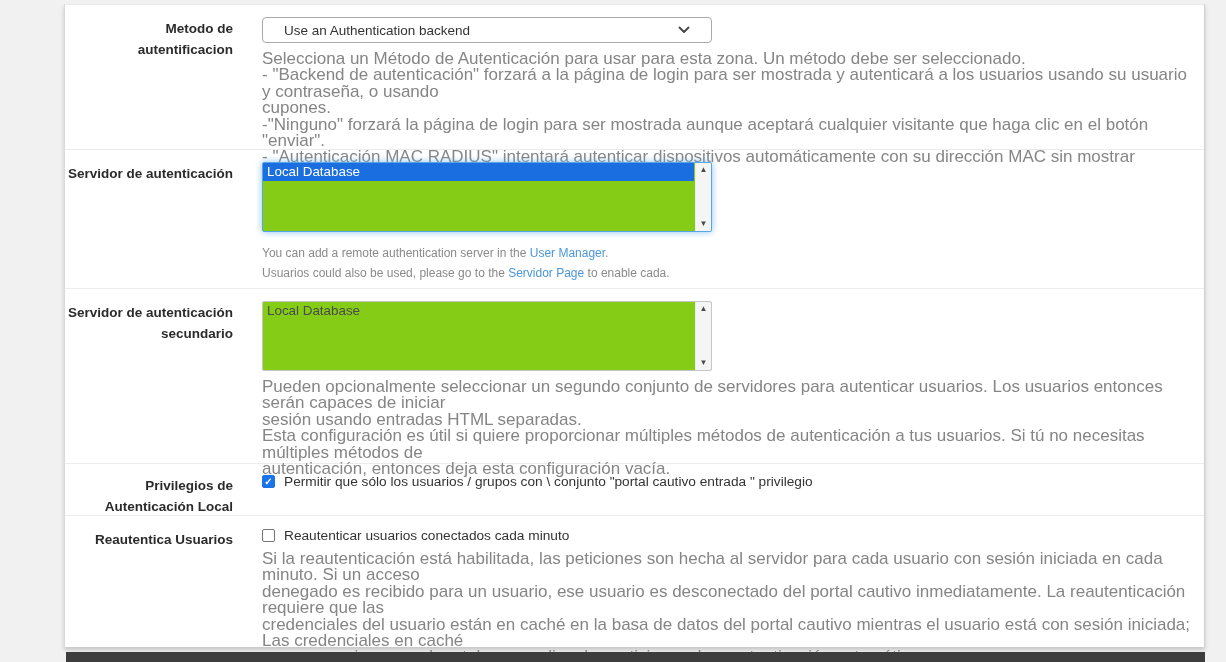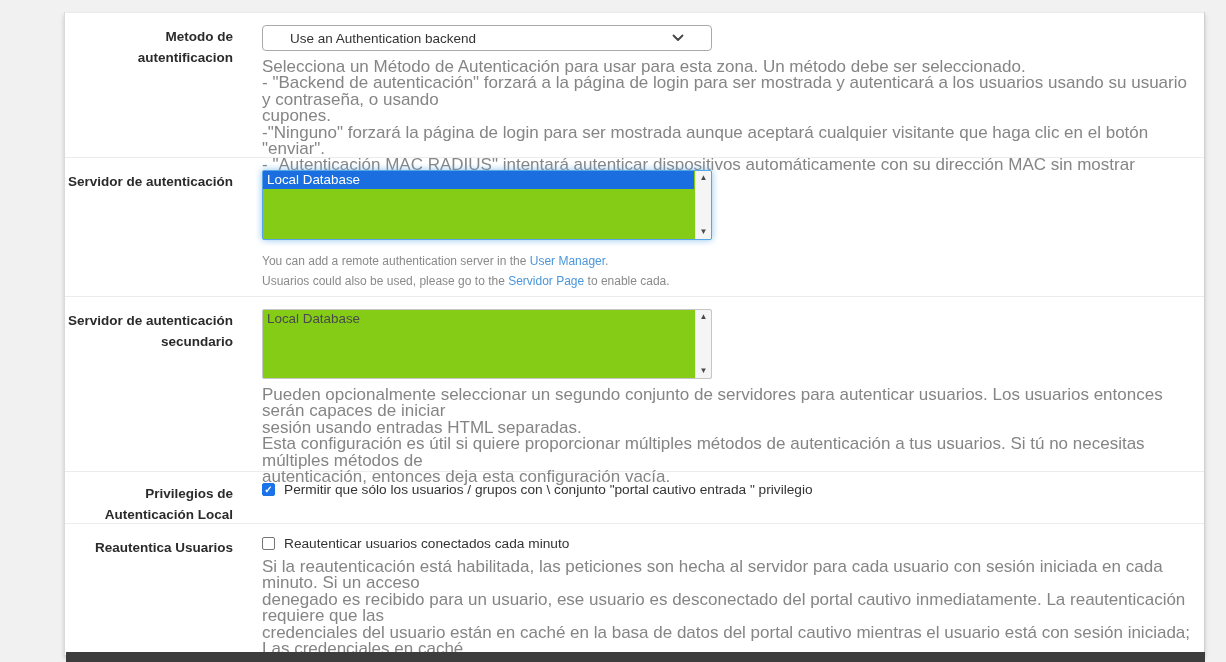--- a/index.html
+++ b/index.html
@@ -3,21 +3,21 @@
 <meta charset="utf-8">
 <style>
   html,body{margin:0;padding:0;}
   body{
     width:1226px;height:662px;position:relative;overflow:hidden;
     background:#f1f1f1;
     font-family:"Liberation Sans",sans-serif;
     -webkit-font-smoothing:antialiased;
   }
   .panel{
-    position:absolute;left:64px;top:12px;width:1141px;height:643px;
+    position:absolute;left:64px;top:4px;width:1141px;height:643px;
     background:#fff;box-sizing:border-box;
     border-left:1px solid #dadada;border-right:1px solid #cfcfcf;
     box-shadow:0 3px 4px rgba(0,0,0,.18);
   }
   .row{
     display:flex;box-sizing:border-box;
     border-top:1px solid #ececec;
     padding:12px 12px 0 0;
   }
   .row-auth-method{height:145px;}
@@ -29,21 +29,21 @@
     width:168px;flex:0 0 168px;text-align:right;
     font-weight:bold;font-size:13.5px;color:#2b2b2b;line-height:21px;
     white-space:pre-line;padding-top:1px;
   }
   .content-col{flex:1;margin-left:29px;min-width:0;}
   
   .select{
     width:450px;height:26px;box-sizing:border-box;background:#fff;
     border:1px solid #aaa;border-radius:4px;
     display:flex;align-items:center;justify-content:space-between;
-    padding:0 27px;font-size:13.5px;color:#333;cursor:default;
+    padding:0 21px;font-size:13.5px;color:#333;cursor:default;
   }
   .select .chev{display:flex;align-items:center;}
   
   .listbox{
     position:relative;width:450px;height:70px;box-sizing:border-box;
     background:#84cc16;border:1px solid #c6c6c6;border-radius:2px;overflow:hidden;
   }
   .listbox.focused{
     border-color:#58a6e8;
     box-shadow:0 0 7px rgba(102,175,233,.75);

